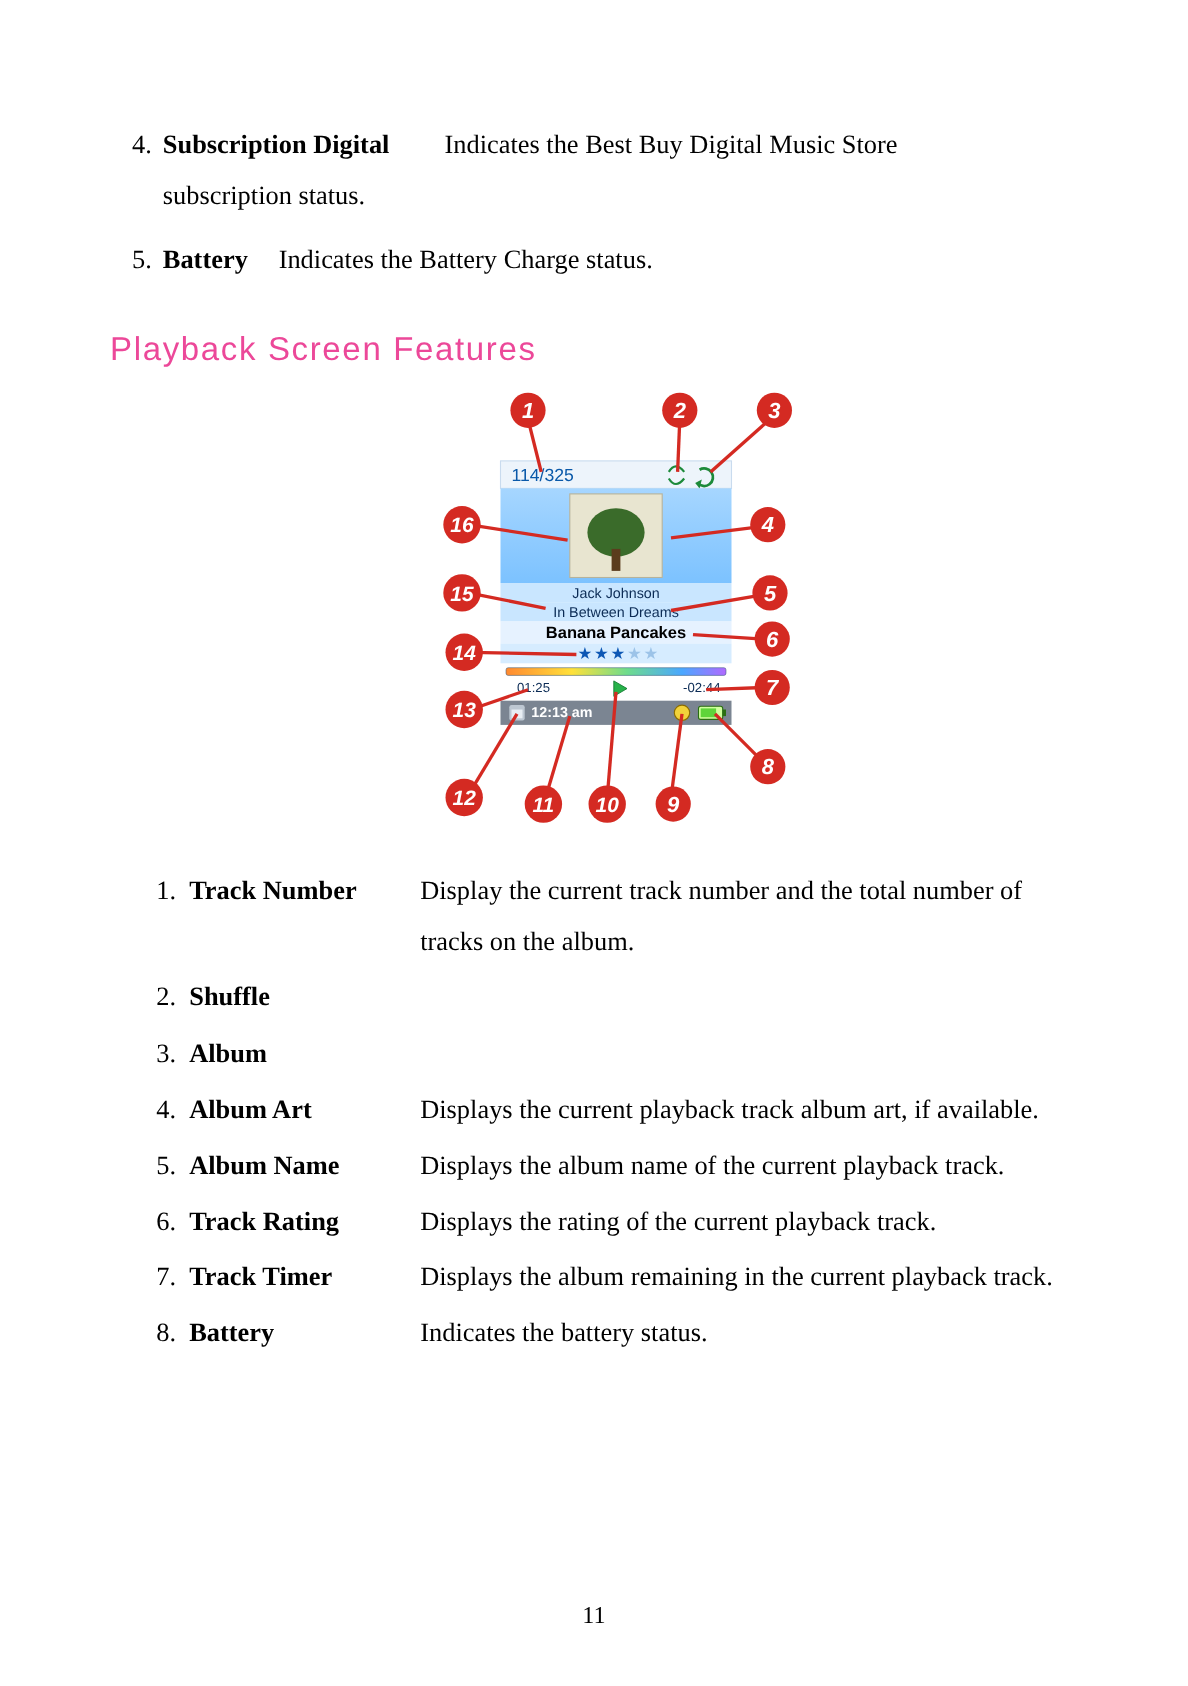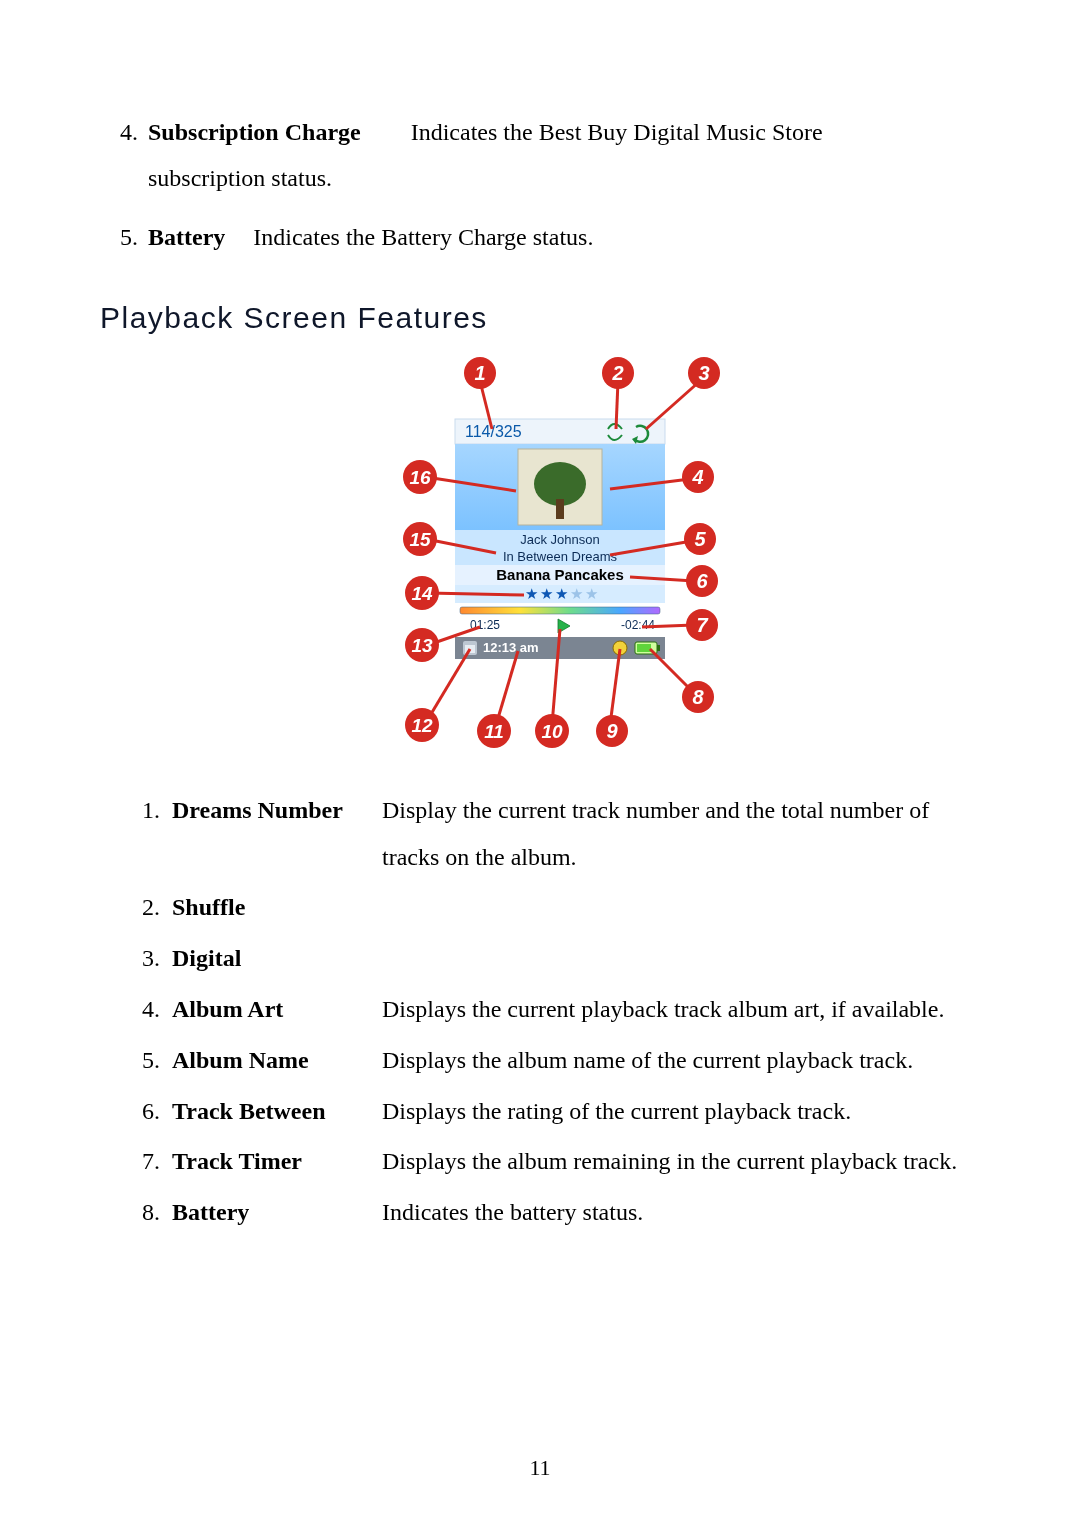--- a/index.html
+++ b/index.html
@@ -16,21 +16,21 @@
   .top-list { margin-left: 10px; margin-bottom: 40px; }
   .top-list .row { display: flex; align-items: flex-start; margin-bottom: 14px; line-height: 1.9; }
   .top-list .num { width: 38px; text-align: right; padding-right: 10px; }
   .top-list .body { flex: 1; }
   .top-list .term { font-weight: bold; }
   .gap-sm { display: inline-block; width: 28px; }
   .gap-md { display: inline-block; width: 50px; }
 
   h2.section {
     font-family: Arial, Helvetica, sans-serif;
-    color: #0f172a;
+    color: #ec4899;
     font-weight: 400;
     font-size: 30px;
     letter-spacing: 1.5px;
     margin: 36px 0 14px 0;
   }
 
   
   .diagram { width: 100%; display: flex; justify-content: center; margin: 8px 0 18px 0; }
   .diagram svg { display: block; }
   .screen-text { font-family: Arial, Helvetica, sans-serif; }
@@ -44,21 +44,21 @@
 
   .page-num { position: absolute; bottom: 52px; left: 0; width: 1080px; text-align: center; font-size: 22px; }
 </style>
 </head>
 <body>
 
 <div class="top-list">
   <div class="row">
     <div class="num">4.</div>
     <div class="body">
-      <span class="term">Subscription Charge</span><span class="gap-md"></span><span>Indicates the Best Buy Digital Music Store</span>
+      <span class="term">Subscription Digital</span><span class="gap-md"></span><span>Indicates the Best Buy Digital Music Store</span>
       <div>subscription status.</div>
     </div>
   </div>
   <div class="row">
     <div class="num">5.</div>
     <div class="body">
       <span class="term">Battery</span><span class="gap-sm"></span><span>Indicates the Battery Charge status.</span>
     </div>
   </div>
 </div>
@@ -194,44 +194,44 @@
         <text x="100" y="197" font-size="19">15</text>
     <circle cx="100" cy="128" r="17" fill="#d42a22"></circle>
         <text x="100" y="135" font-size="19">16</text>
   </g>
 </svg>
 </div>
 
 <div class="features">
   <div class="frow">
     <div class="fnum">1.</div>
-    <div class="fterm">Dreams Number</div>
+    <div class="fterm">Track Number</div>
     <div class="fdesc">Display the current track number and the total number of tracks on the album.</div>
   </div>
   <div class="frow">
     <div class="fnum">2.</div>
     <div class="fterm">Shuffle</div>
   </div>
   <div class="frow">
     <div class="fnum">3.</div>
-    <div class="fterm">Digital</div>
+    <div class="fterm">Album</div>
   </div>
   <div class="frow">
     <div class="fnum">4.</div>
     <div class="fterm">Album Art</div>
     <div class="fdesc">Displays the current playback track album art, if available.</div>
   </div>
   <div class="frow">
     <div class="fnum">5.</div>
     <div class="fterm">Album Name</div>
     <div class="fdesc">Displays the album name of the current playback track.</div>
   </div>
   <div class="frow">
     <div class="fnum">6.</div>
-    <div class="fterm">Track Between</div>
+    <div class="fterm">Track Rating</div>
     <div class="fdesc">Displays the rating of the current playback track.</div>
   </div>
   <div class="frow">
     <div class="fnum">7.</div>
     <div class="fterm">Track Timer</div>
     <div class="fdesc">Displays the album remaining in the current playback track.</div>
   </div>
   <div class="frow">
     <div class="fnum">8.</div>
     <div class="fterm">Battery</div>

